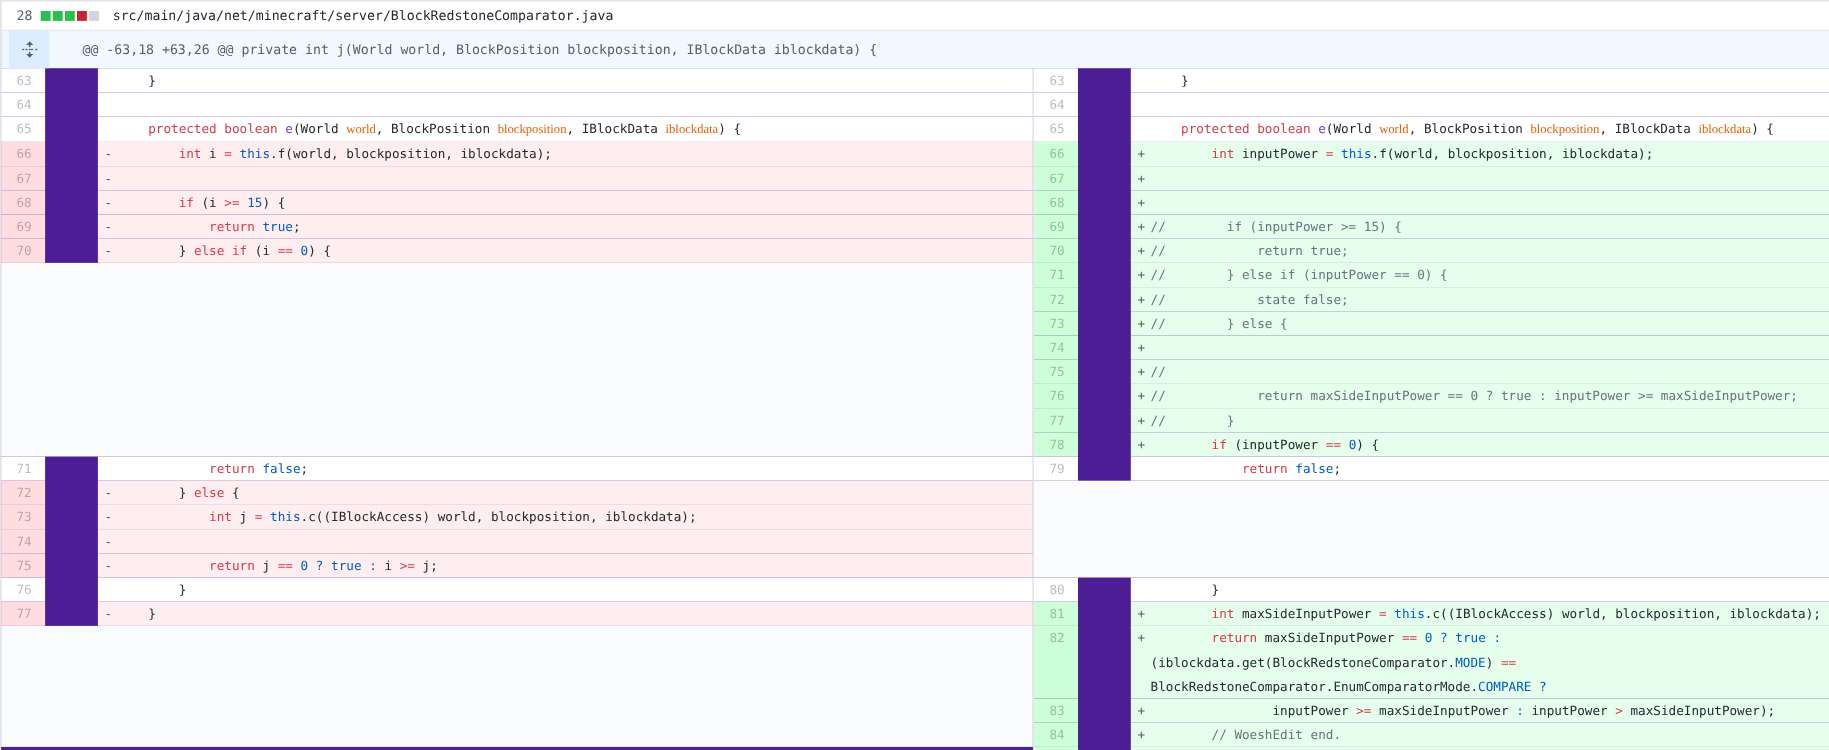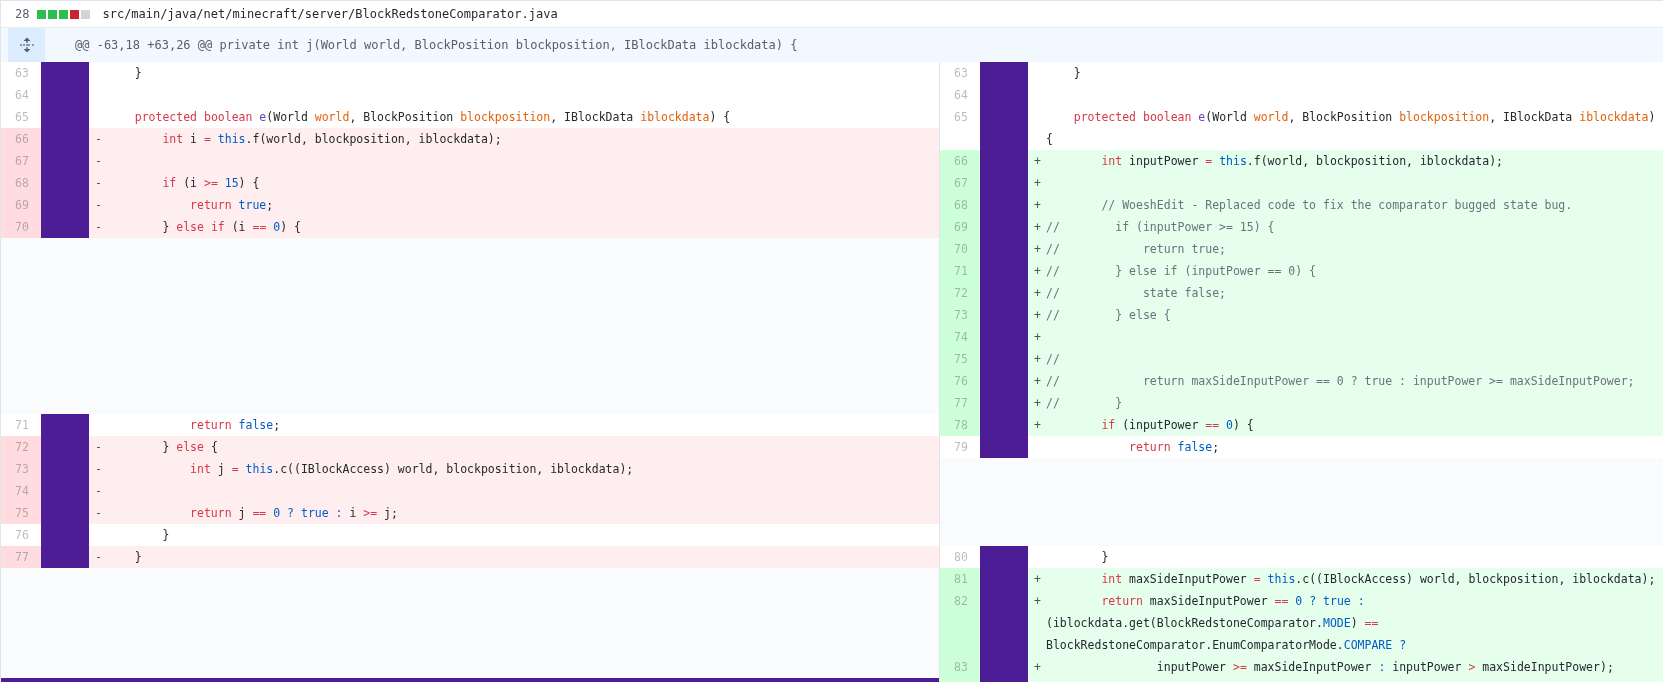--- a/index.html
+++ b/index.html
@@ -58,21 +58,21 @@
   .drow.ctx .code { background: #fff; }
   .drow.del .num  { background: #ffdce0; }
   .drow.del .code { background: #ffeef0; }
   .drow.add .num  { background: #cdffd8; }
   .drow.add .code { background: #e6ffed; }
   .drow.filler { background: #fafbfc; }
 
   
   .s-k { color: #d73a49; }  
   .s-c { color: #005cc5; }  
-  .s-o { color: #e36209; }  
+  .s-o { color: #e36209; font-family: Liberation Serif, serif; }  
   .s-f { color: #6f42c1; }  
   .s-m { color: #6a737d; }  
   .s-p { color: #24292e; }  
 </style>
 </head>
 <body>
 
 <div class="diff-container">
 
   <div class="file-header">
@@ -179,21 +179,21 @@
         <div class="drow add">
           <div class="num">66</div>
           <div class="code"><span class="marker">+</span><span class="s-p">        </span><span class="s-k">int</span><span class="s-p"> inputPower </span><span class="s-k">=</span><span class="s-p"> </span><span class="s-c">this</span><span class="s-p">.f(world, blockposition, iblockdata);</span></div>
         </div>
         <div class="drow add">
           <div class="num">67</div>
           <div class="code"><span class="marker">+</span><span class="s-p"></span></div>
         </div>
         <div class="drow add">
           <div class="num">68</div>
-          <div class="code"><span class="marker">+</span><span class="s-m">        // WoeshEdit - Replaced code to fix the comparator bugged state bug.</span></div>
+          <div class="code"><span class="marker">+</span></div>
         </div>
         <div class="drow add">
           <div class="num">69</div>
           <div class="code"><span class="marker">+</span><span class="s-m">//        if (inputPower &gt;= 15) {</span></div>
         </div>
         <div class="drow add">
           <div class="num">70</div>
           <div class="code"><span class="marker">+</span><span class="s-m">//            return true;</span></div>
         </div>
         <div class="drow add">

